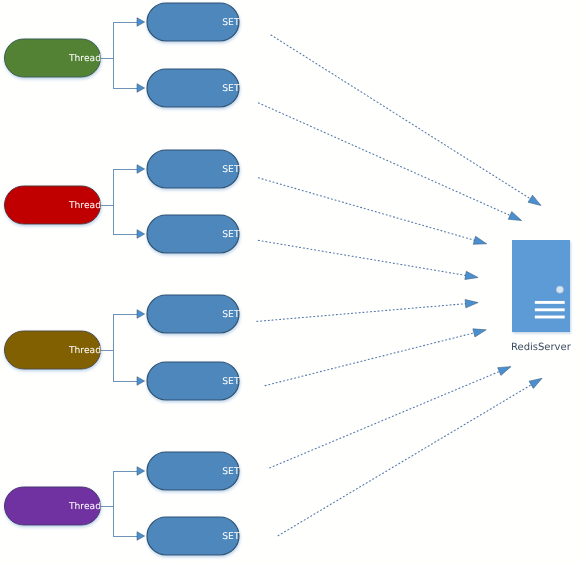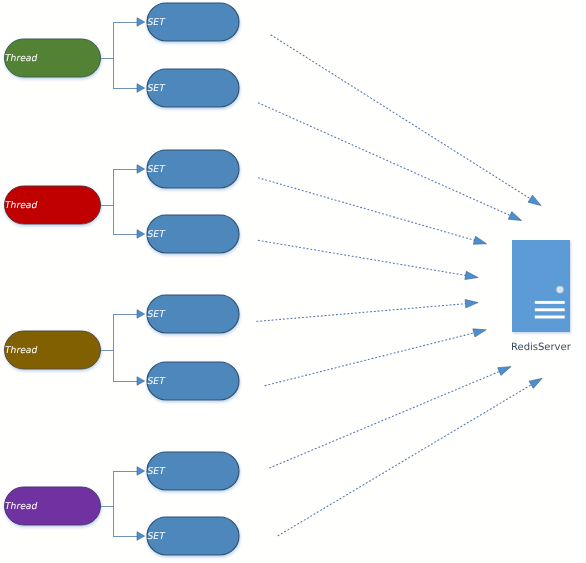--- a/index.html
+++ b/index.html
@@ -3,21 +3,21 @@
 <meta charset="utf-8">
 <title>Threads to RedisServer diagram</title>
 <style>
   html,body{margin:0;padding:0;background:#ffffff;}
   body{width:586px;height:563px;overflow:hidden;
        font-family:"DejaVu Sans","Liberation Sans",sans-serif;}
   *{-webkit-font-smoothing:antialiased;text-rendering:geometricPrecision;}
   #stage{position:relative;width:586px;height:563px;background:#fffffe;}
   svg.layer{position:absolute;left:0;top:0;width:586px;height:563px;}
   .nodeLabel{position:absolute;font-size:9.2px;line-height:9.2px;color:#ffffff;
-             white-space:nowrap;text-align:left;font-style:italic;}
+             white-space:nowrap;text-align:right;}
   .setLabel{color:#ffffff;}
   #serverLabel{position:absolute;font-size:10px;line-height:10.7px;color:#3c4c60;
                white-space:nowrap;}
 </style>
 </head>
 <body>
 
 <div id="stage">
     <svg class="layer" viewBox="0 0 586 563">
       <defs>

